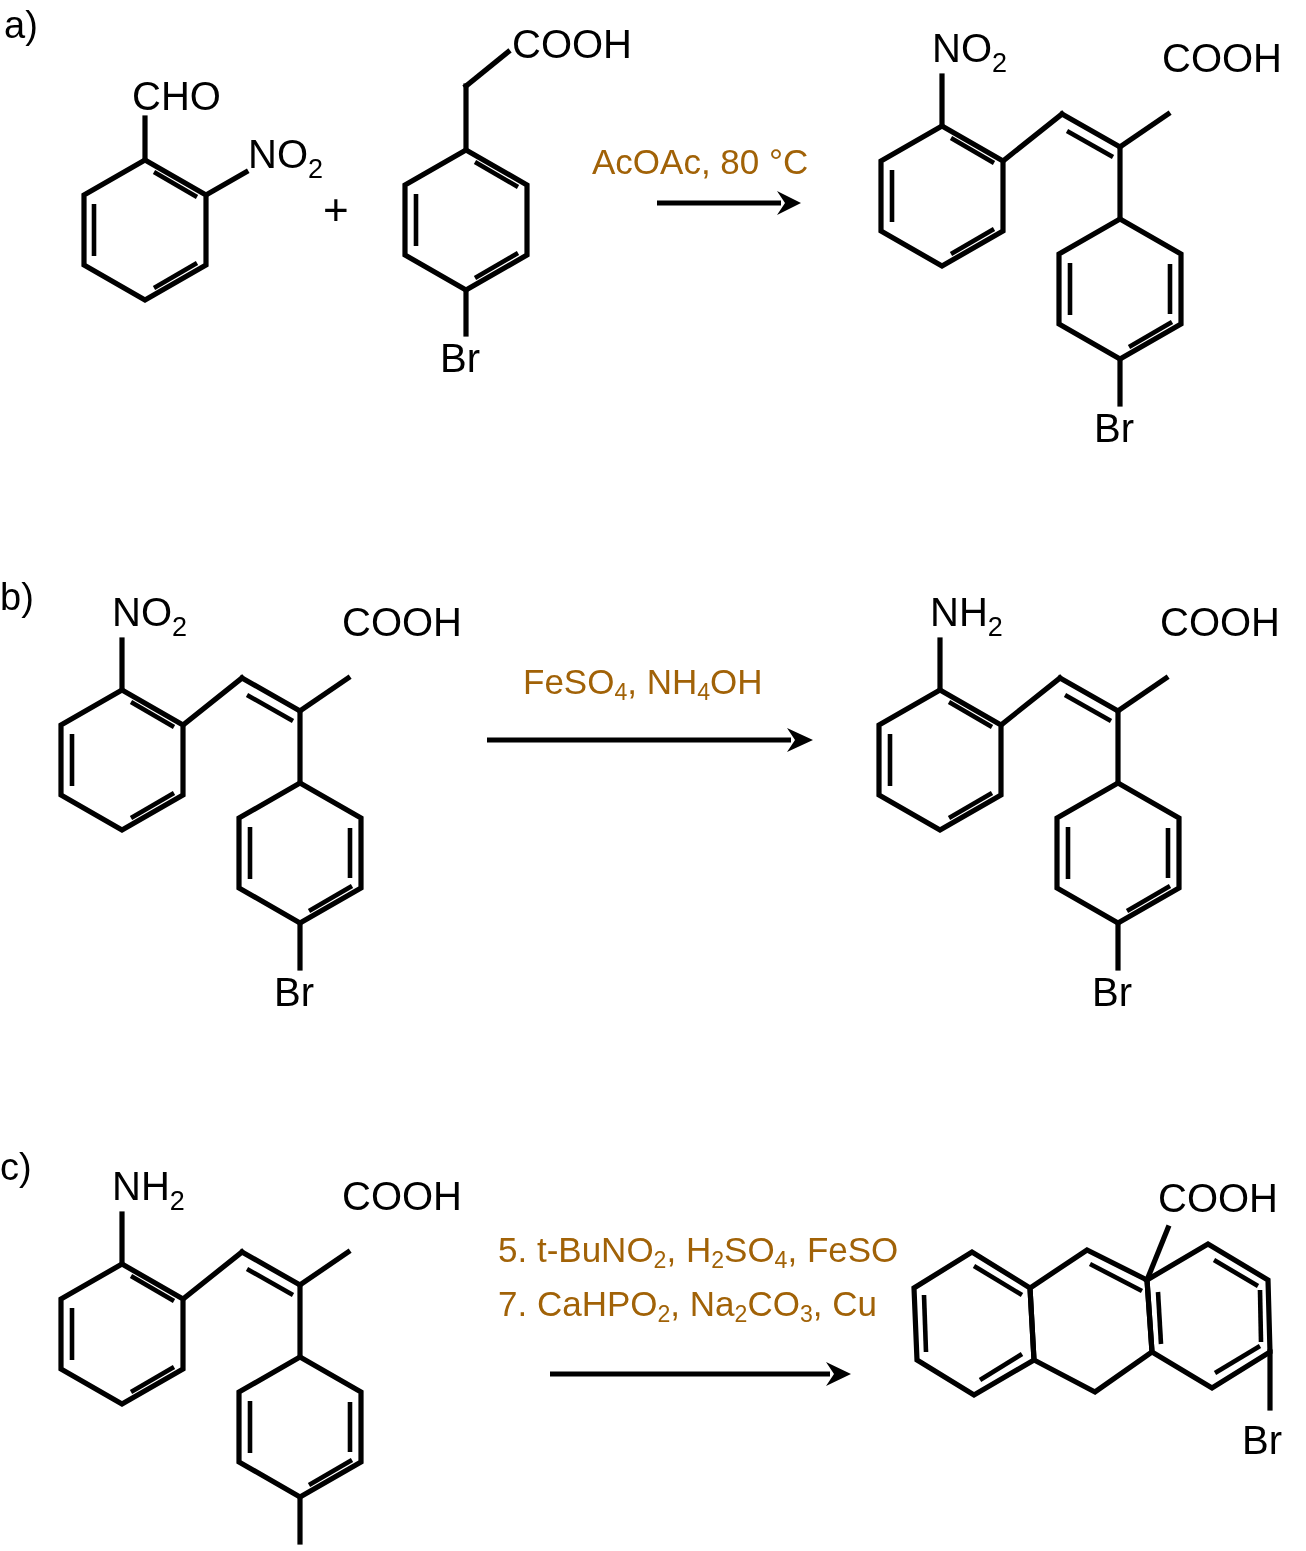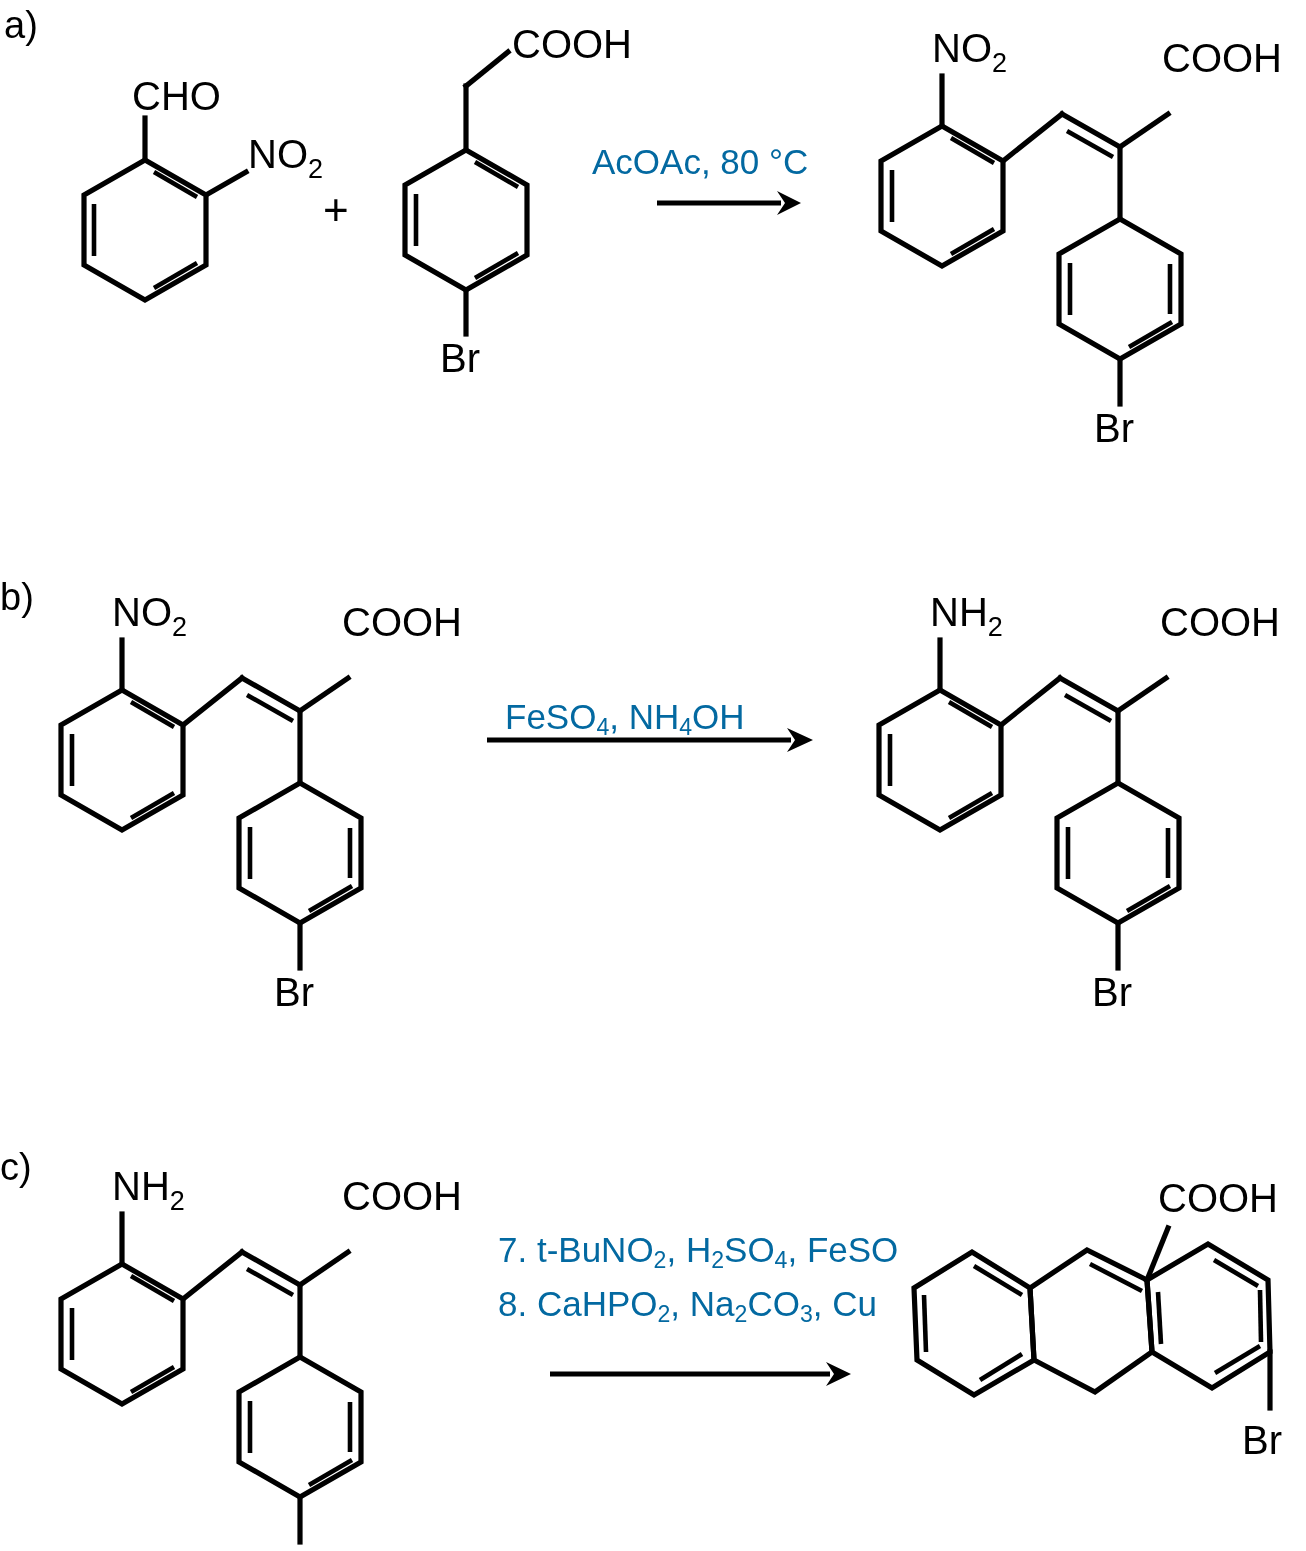--- a/index.html
+++ b/index.html
@@ -23,21 +23,21 @@
     font-size: 38px;
     font-family: "Liberation Sans", sans-serif;
     color: #000;
     line-height: 1;
     white-space: nowrap;
   }
   .cond-text {
     position: absolute;
     font-size: 35px;
     font-family: "Liberation Sans", sans-serif;
-    color: #0369a1;
+    color: #a16207;
     white-space: nowrap;
     line-height: 1.25;
   }
   .cond-text sub {
     font-size: 0.66em;
     vertical-align: -0.28em;
   }
   .plus-sign {
     position: absolute;
     font-size: 44px;
@@ -164,21 +164,21 @@
     <text class="atom-label" x="280" y="58">COOH</text>
     <line class="bond" x1="238" y1="133" x2="238" y2="205"></line>
     <polygon class="bond" points="238,205 299,240 299,310 238,345 177,310 177,240"></polygon>
     <line class="bond-inner" x1="188" y1="249" x2="188" y2="301"></line>
     <line class="bond-inner" x1="288" y1="250" x2="288" y2="300"></line>
     <line class="bond-inner" x1="247" y1="333" x2="290" y2="308"></line>
     <line class="bond" x1="238" y1="345" x2="238" y2="390"></line>
     <text class="atom-label" x="212" y="428">Br</text>
   </svg>
 
-  <div class="cond-text" style="left:505px; top:660px;margin-top:35px;"><span>FeSO</span><sub>4</sub><span>, NH</span><sub>4</sub><span>OH</span></div>
+  <div class="cond-text" style="left:523px; top:660px;"><span>FeSO</span><sub>4</sub><span>, NH</span><sub>4</sub><span>OH</span></div>
 
   <svg class="struct" style="left:485px; top:722px;" width="335" height="36" viewBox="0 0 335 36">
     <line class="arrow-line" x1="2" y1="18" x2="306" y2="18"></line>
     <polygon class="arrow-head" points="302,6 328,18 302,30 310,18"></polygon>
   </svg>
 
   <svg class="struct" style="left:880px; top:578px;" width="430" height="440" viewBox="0 0 430 440">
     <text class="atom-label" x="50" y="48">NH<tspan class="sub" dy="10">2</tspan></text>
     <line class="bond" x1="60" y1="112" x2="60" y2="62"></line>
     <polygon class="bond" points="60,112 121,147 121,217 60,252 -1,217 -1,147"></polygon>
@@ -215,23 +215,23 @@
     <text class="atom-label" x="280" y="58">COOH</text>
     <line class="bond" x1="238" y1="133" x2="238" y2="205"></line>
     <polygon class="bond" points="238,205 299,240 299,310 238,345 177,310 177,240"></polygon>
     <line class="bond-inner" x1="188" y1="249" x2="188" y2="301"></line>
     <line class="bond-inner" x1="288" y1="250" x2="288" y2="300"></line>
     <line class="bond-inner" x1="247" y1="333" x2="290" y2="308"></line>
     <line class="bond" x1="238" y1="345" x2="238" y2="390"></line>
     <text class="atom-label" x="212" y="428">Br</text>
   </svg>
 
-  <div class="cond-text" style="left:498px; top:1228px;"><span>7. t-BuNO</span><sub>2</sub><span>, H</span><sub>2</sub><span>SO</span><sub>4</sub><span>, FeSO</span></div>
-
-  <div class="cond-text" style="left:498px; top:1282px;"><span>8. CaHPO</span><sub>2</sub><span>, Na</span><sub>2</sub><span>CO</span><sub>3</sub><span>, Cu</span></div>
+  <div class="cond-text" style="left:498px; top:1228px;"><span>5. t-BuNO</span><sub>2</sub><span>, H</span><sub>2</sub><span>SO</span><sub>4</sub><span>, FeSO</span></div>
+
+  <div class="cond-text" style="left:498px; top:1282px;"><span>7. CaHPO</span><sub>2</sub><span>, Na</span><sub>2</sub><span>CO</span><sub>3</sub><span>, Cu</span></div>
 
   <svg class="struct" style="left:548px; top:1356px;" width="310" height="36" viewBox="0 0 310 36">
     <line class="arrow-line" x1="2" y1="18" x2="282" y2="18"></line>
     <polygon class="arrow-head" points="278,6 303,18 278,30 286,18"></polygon>
   </svg>
 
   <svg class="struct" style="left:962px; top:1170px;" width="344" height="380" viewBox="0 0 344 380">
 
     <text class="atom-label" x="196" y="42">COOH</text>
     <line class="bond" x1="185" y1="110" x2="206" y2="58"></line>

